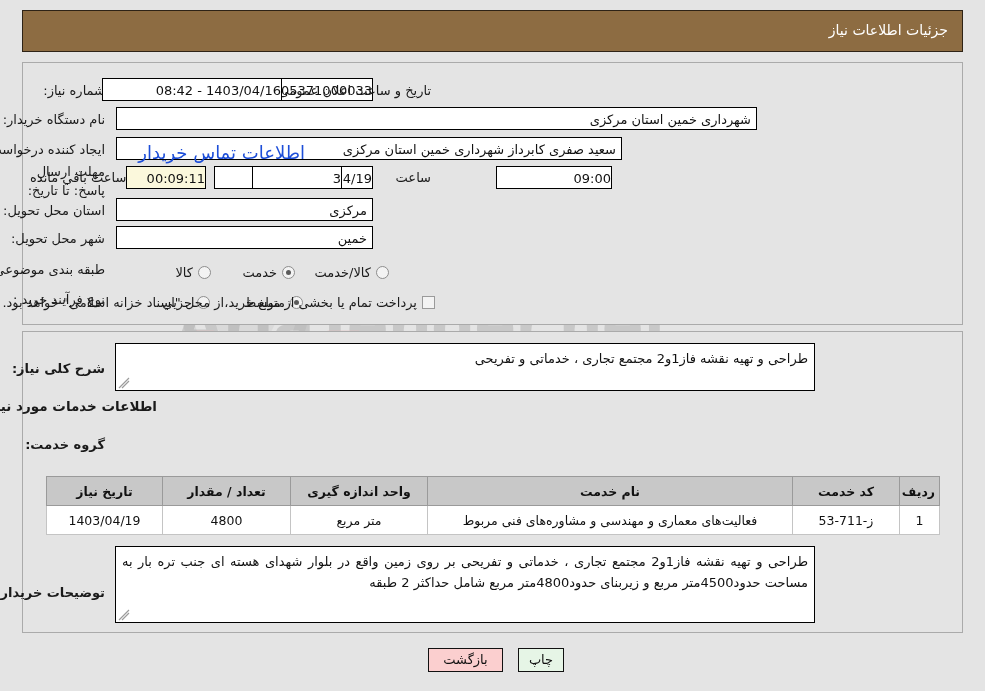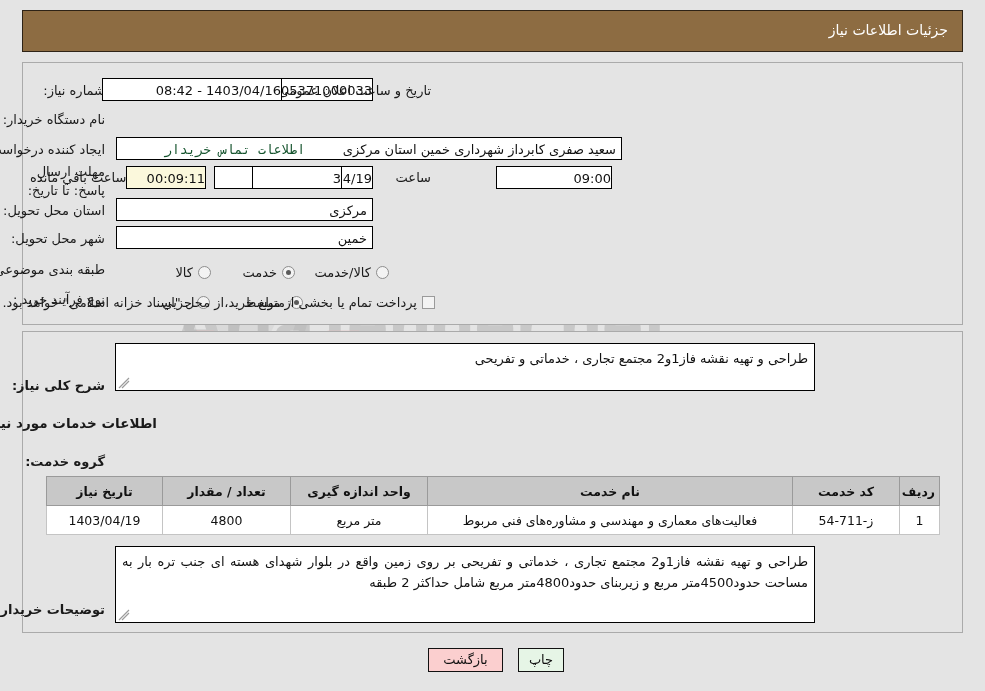--- a/index.html
+++ b/index.html
@@ -85,21 +85,21 @@
   #panel-mid   { left: 22px; top: 331px; width: 941px; height: 302px; }
 
   
   .lbl {
     position: absolute;
     font-size: 13px;
     color: #1a1a1a;
     white-space: nowrap;
     z-index: 3;
   }
-  .lbl.bold { font-weight: bold; margin-top: 17px; }
+  .lbl.bold { font-weight: bold; }
   .box {
     position: absolute;
     box-sizing: border-box;
     background: #ffffff;
     border: 1px solid #000000;
     font-size: 13px;
     color: #111111;
     z-index: 3;
     overflow: hidden;
     white-space: nowrap;
@@ -113,26 +113,25 @@
   }
   .box.center .v {
     right: 0; left: 0;
     text-align: right;
     margin-left: 29px;
   }
   .box.yellow { background: #fbf8dc; }
 
   .link {
     position: absolute;
-    font-size: 13px;
-    color: #14532d;
+    font-size: 18px;
+    color: #1d4ed8;
     z-index: 4;
     white-space: nowrap;
     cursor: pointer;
-    font-family: Liberation Mono, monospace;
   }
 
   
   .radio-wrap { position: absolute; z-index: 4; white-space: nowrap; text-align: center; }
   .radio {
     display: inline-block;
     width: 13px;
     height: 13px;
     border-radius: 50%;
     border: 1px solid #8d8d8d;
@@ -253,20 +252,23 @@
   <div class="lbl" style="right:880px; top:83px;">شماره نیاز:</div>
   <div class="box center" style="right:612px; top:78px; width:257px; height:23px;">
     <span class="v">1103005371000033</span>
   </div>
   <div class="lbl" style="right:554px; top:83px;">تاریخ و ساعت اعلان عمومی:</div>
   <div class="box center" style="right:706px; top:78px; width:180px; height:23px; left:102px; right:auto;">
     <span class="v">1403/04/16 - 08:42</span>
   </div>
 
   <div class="lbl" style="right:880px; top:112px;">نام دستگاه خریدار:</div>
+  <div class="box" style="right:228px; top:107px; width:641px; height:23px;">
+    <span class="v">شهرداری خمین استان مرکزی</span>
+  </div>
 
   <div class="lbl" style="right:880px; top:142px;">ایجاد کننده درخواست:</div>
   <div class="box" style="right:363px; top:137px; width:506px; height:23px;">
     <span class="v">سعید صفری کابرداز شهرداری خمین استان مرکزی</span>
   </div>
   <div class="link" style="right:680px; top:142px;">اطلاعات تماس خریدار</div>
 
   <div class="lbl" style="right:880px; top:163px; width:96px; white-space:normal; line-height:1.45;">مهلت ارسال پاسخ: تا تاریخ:</div>
   <div class="box center" style="right:612px; top:166px; width:159px; height:23px;">
     <span class="v">1403/04/19</span>
@@ -345,21 +347,21 @@
         <th>کد خدمت</th>
         <th>نام خدمت</th>
         <th>واحد اندازه گیری</th>
         <th>تعداد / مقدار</th>
         <th>تاریخ نیاز</th>
       </tr>
     </thead>
     <tbody>
       <tr>
         <td>1</td>
-        <td>ز-711-54</td>
+        <td>ز-711-53</td>
         <td>فعالیت‌های معماری و مهندسی و مشاوره‌های فنی مربوط</td>
         <td>متر مربع</td>
         <td>4800</td>
         <td>1403/04/19</td>
       </tr>
     </tbody>
   </table>
 
   <div class="lbl bold" style="right:880px; top:585px;">توضیحات خریدار:</div>
   <div class="ta" style="right:170px; top:546px; width:700px; height:77px; text-align:justify;">

